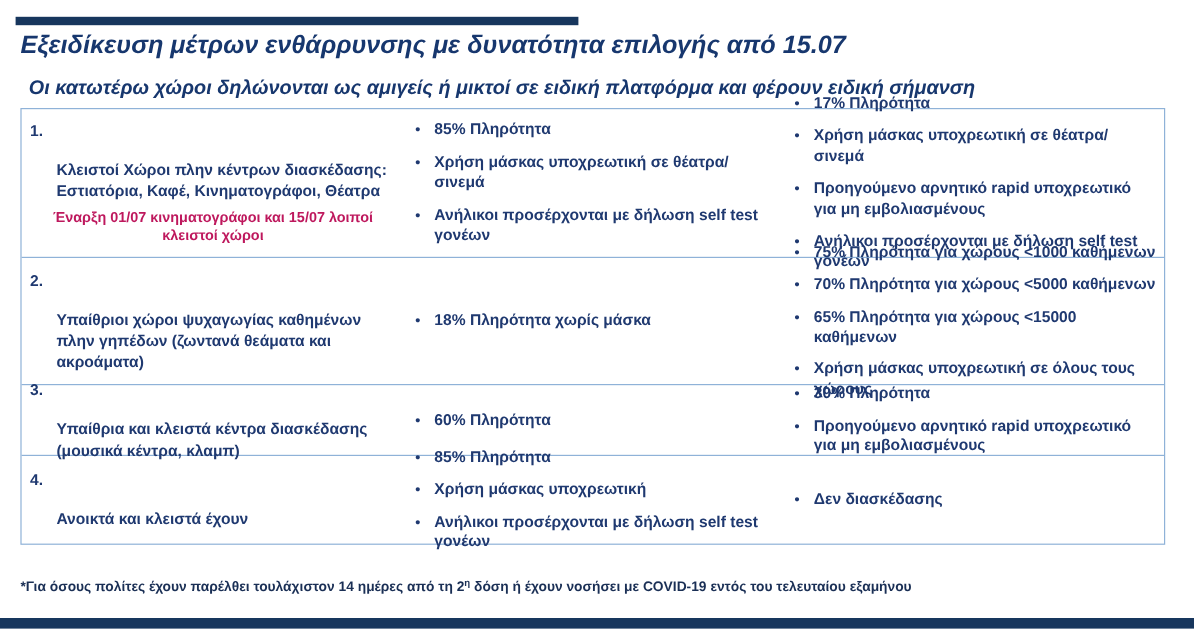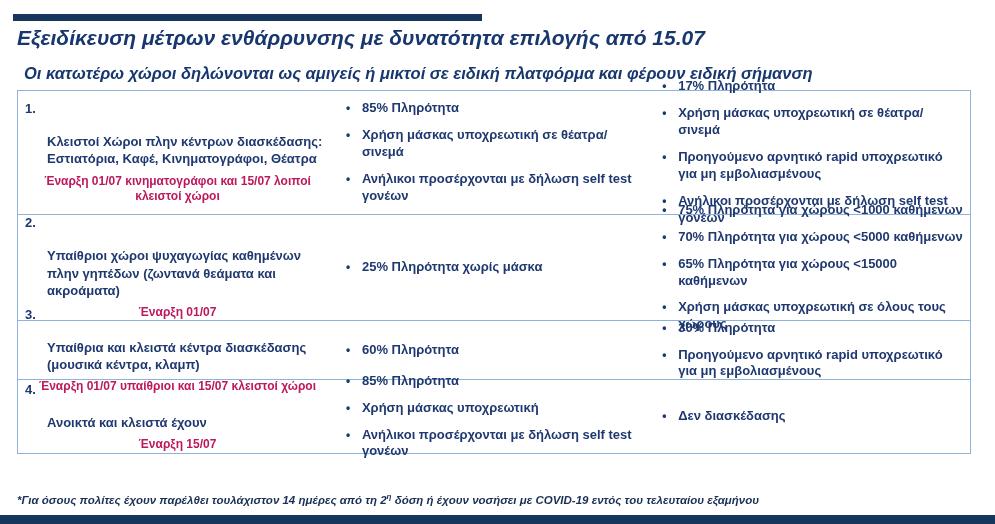--- a/index.html
+++ b/index.html
@@ -48,22 +48,22 @@
     color:#be185d;font-weight:bold;font-size:12px;line-height:1.3;
     text-align:center;margin-top:6px;
   }
   .blts{display:flex;flex-direction:column;justify-content:center;padding:6px 4px 6px 10px;}
   .blts.pure{width:32.9%;}
   .blts.mixed{width:33.7%;padding-left:13px;}
   .bi{display:flex;margin:5px 0;color:#1f3970;font-weight:bold;font-size:13px;line-height:1.3;}
   .dot{flex:none;width:16px;font-size:12px;padding-top:1px;}
   .bt{flex:1;padding-right:2px;}
   .footnote{
-    position:absolute;left:17px;top:492px;width:960px;
-    font-size:11.5px;font-weight:bold;font-style:italic;color:#1a2f55;
+    position:absolute;left:17px;top:481px;width:960px;
+    font-size:11.5px;font-weight:bold;color:#1a2f55;
   }
   .footnote sup{font-size:8px;}
   .bottom-bar{position:absolute;left:0;top:515px;width:995px;height:9px;background:#17365d;}
 </style>
 </head>
 <body>
 
 <div class="top-bar"></div>
 
 <h1 class="page-title">Εξειδίκευση μέτρων ενθάρρυνσης με δυνατότητα επιλογής από 15.07</h1>
@@ -111,26 +111,25 @@
             <span class="bt">Ανήλικοι προσέρχονται με δήλωση self test γονέων</span>
           </div>
         </div>
       </div>
       <div class="trow">
         <div class="cell act">
           <div class="act-main">
             <span class="num">2.</span>
             <span class="act-text">Υπαίθριοι χώροι ψυχαγωγίας καθημένων πλην γηπέδων (ζωντανά θεάματα και ακροάματα)</span>
           </div>
-          <div class="note">Έναρξη 01/07</div>
-        </div>
-        <div class="cell blts pure">
-          <div class="bi">
-            <span class="dot">•</span>
-            <span class="bt">25% Πληρότητα χωρίς μάσκα</span>
+        </div>
+        <div class="cell blts pure">
+          <div class="bi">
+            <span class="dot">•</span>
+            <span class="bt">18% Πληρότητα χωρίς μάσκα</span>
           </div>
         </div>
         <div class="cell blts mixed">
           <div class="bi">
             <span class="dot">•</span>
             <span class="bt">75% Πληρότητα για χώρους &lt;1000 καθήμενων</span>
           </div>
           <div class="bi">
             <span class="dot">•</span>
             <span class="bt">70% Πληρότητα για χώρους &lt;5000 καθήμενων</span>
@@ -144,21 +143,20 @@
             <span class="bt">Χρήση μάσκας υποχρεωτική σε όλους τους χώρους</span>
           </div>
         </div>
       </div>
       <div class="trow">
         <div class="cell act">
           <div class="act-main">
             <span class="num">3.</span>
             <span class="act-text">Υπαίθρια και κλειστά κέντρα διασκέδασης (μουσικά κέντρα, κλαμπ)</span>
           </div>
-          <div class="note">Έναρξη 01/07 υπαίθριοι και 15/07 κλειστοί χώροι</div>
         </div>
         <div class="cell blts pure">
           <div class="bi">
             <span class="dot">•</span>
             <span class="bt">60% Πληρότητα</span>
           </div>
         </div>
         <div class="cell blts mixed">
           <div class="bi">
             <span class="dot">•</span>
@@ -169,21 +167,20 @@
             <span class="bt">Προηγούμενο αρνητικό rapid υποχρεωτικό για μη εμβολιασμένους</span>
           </div>
         </div>
       </div>
       <div class="trow">
         <div class="cell act">
           <div class="act-main">
             <span class="num">4.</span>
             <span class="act-text">Ανοικτά και κλειστά έχουν</span>
           </div>
-          <div class="note">Έναρξη 15/07</div>
         </div>
         <div class="cell blts pure">
           <div class="bi">
             <span class="dot">•</span>
             <span class="bt">85% Πληρότητα</span>
           </div>
           <div class="bi">
             <span class="dot">•</span>
             <span class="bt">Χρήση μάσκας υποχρεωτική</span>
           </div>

